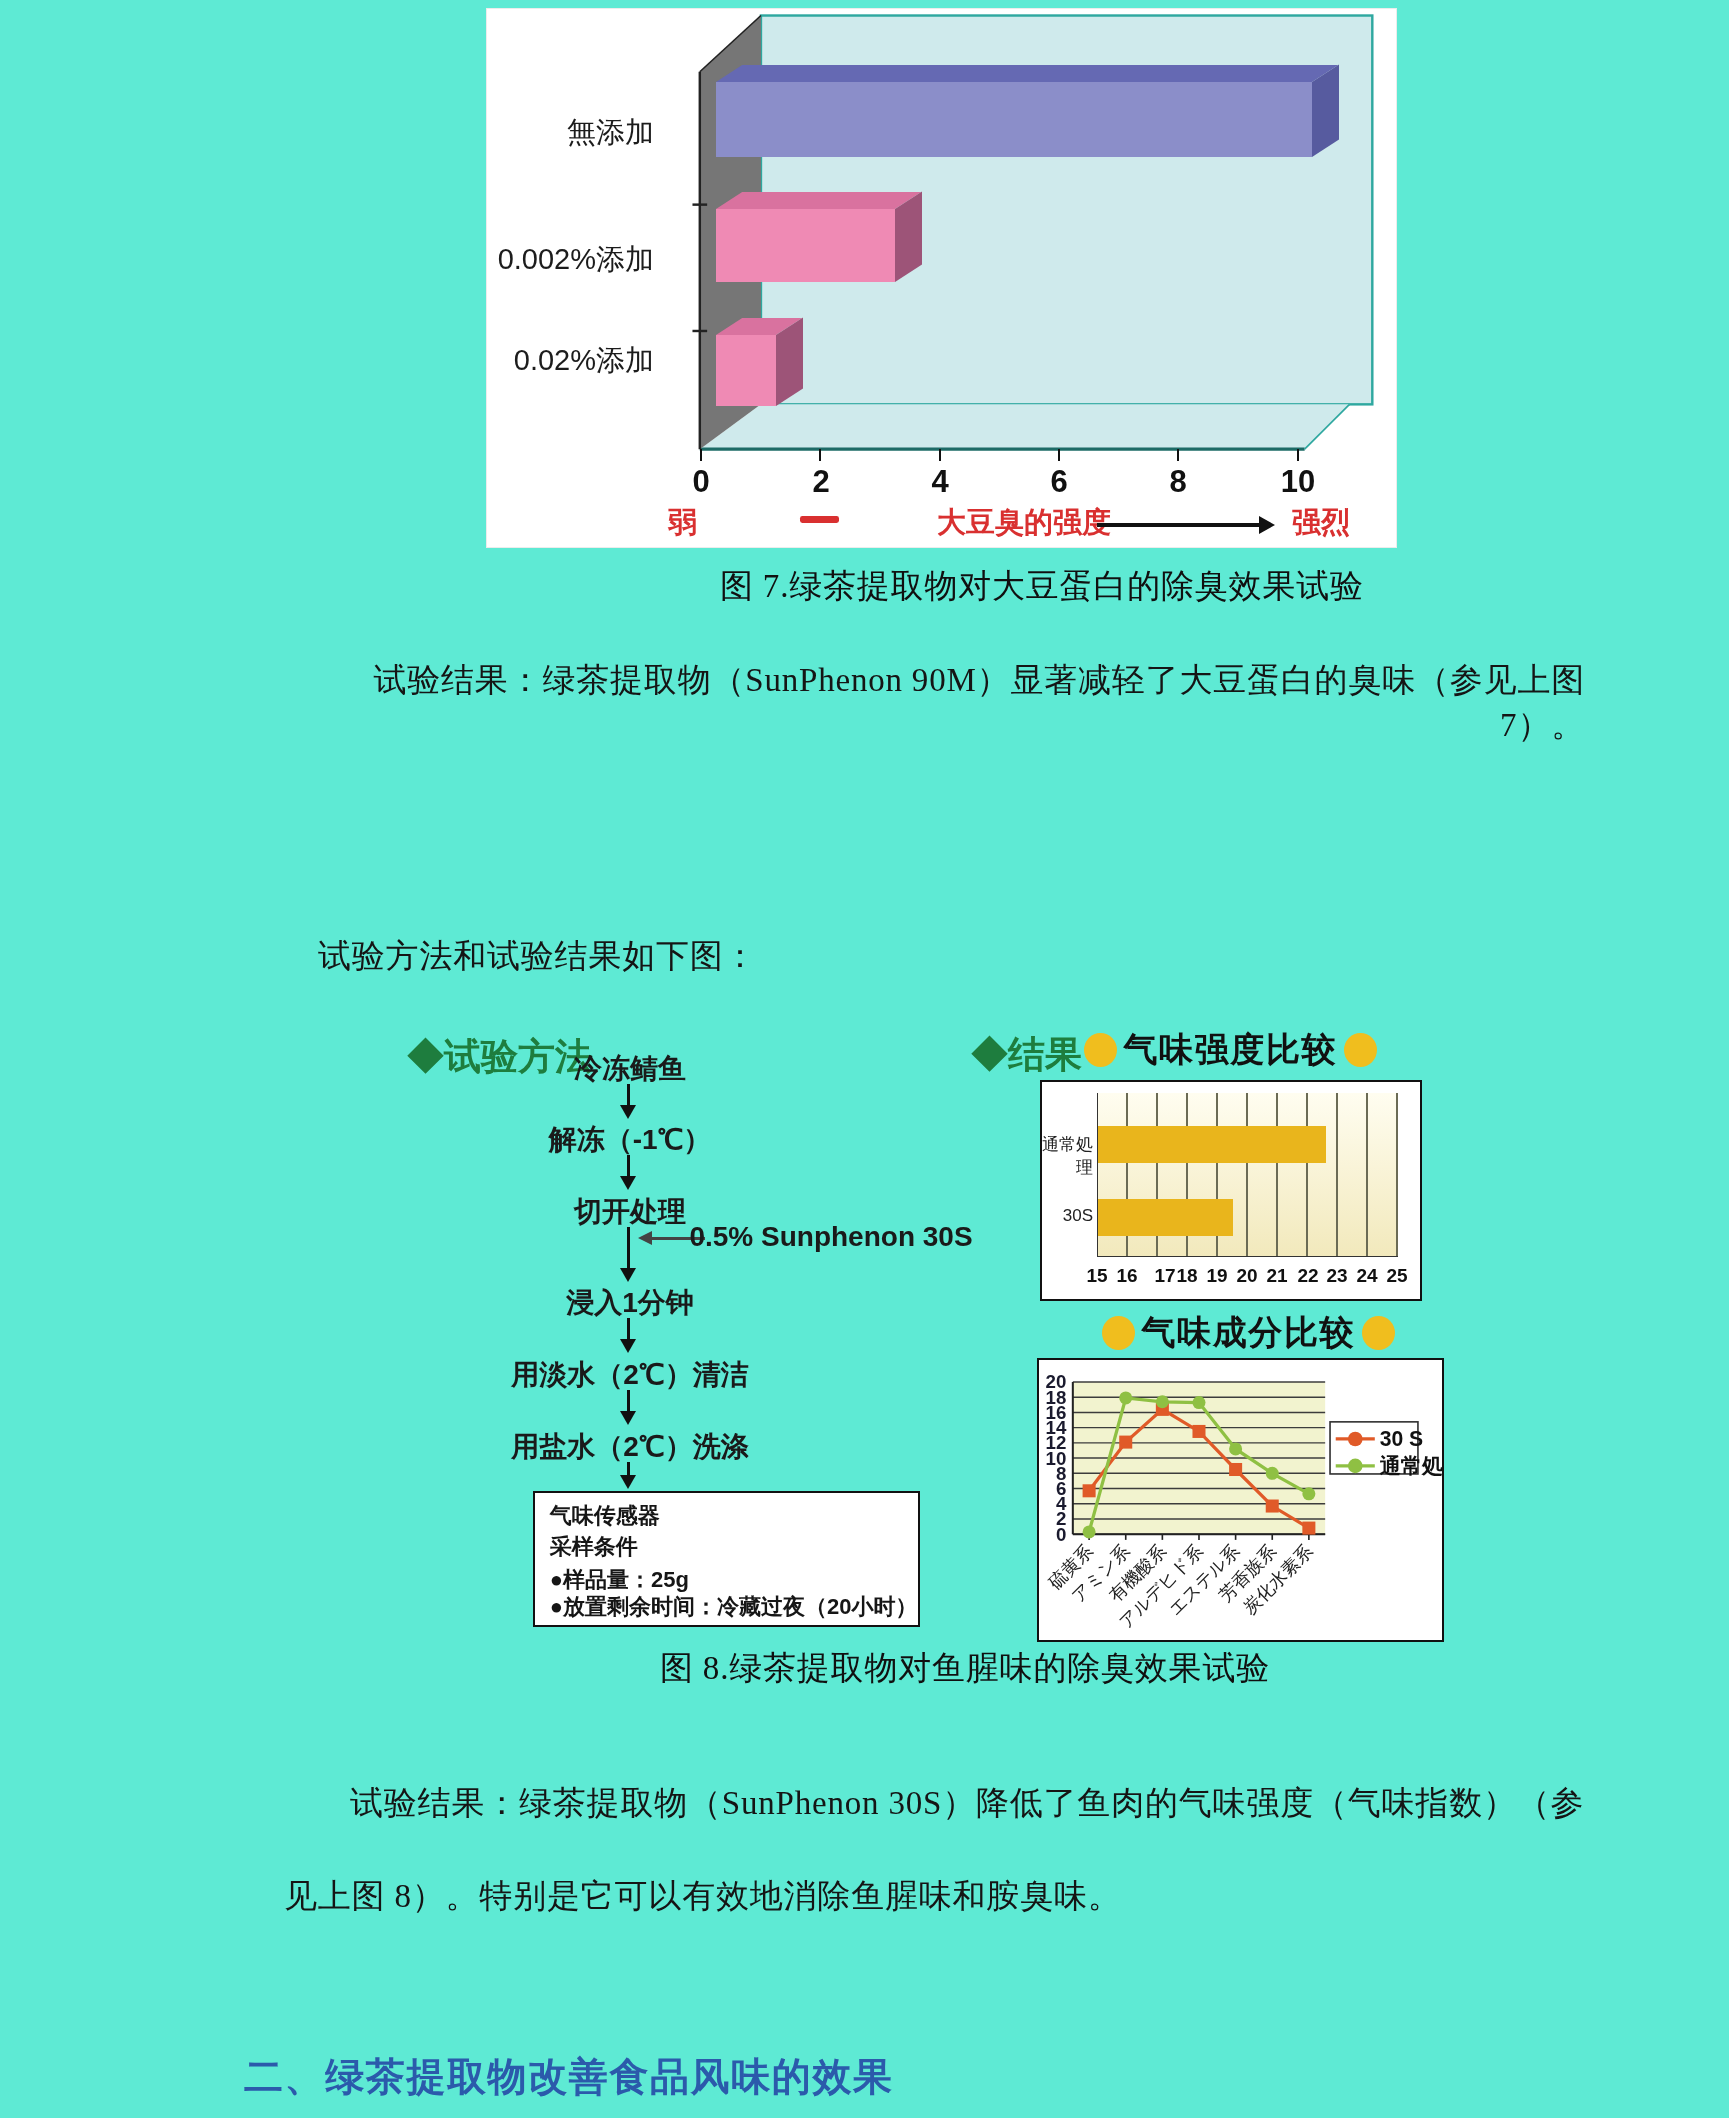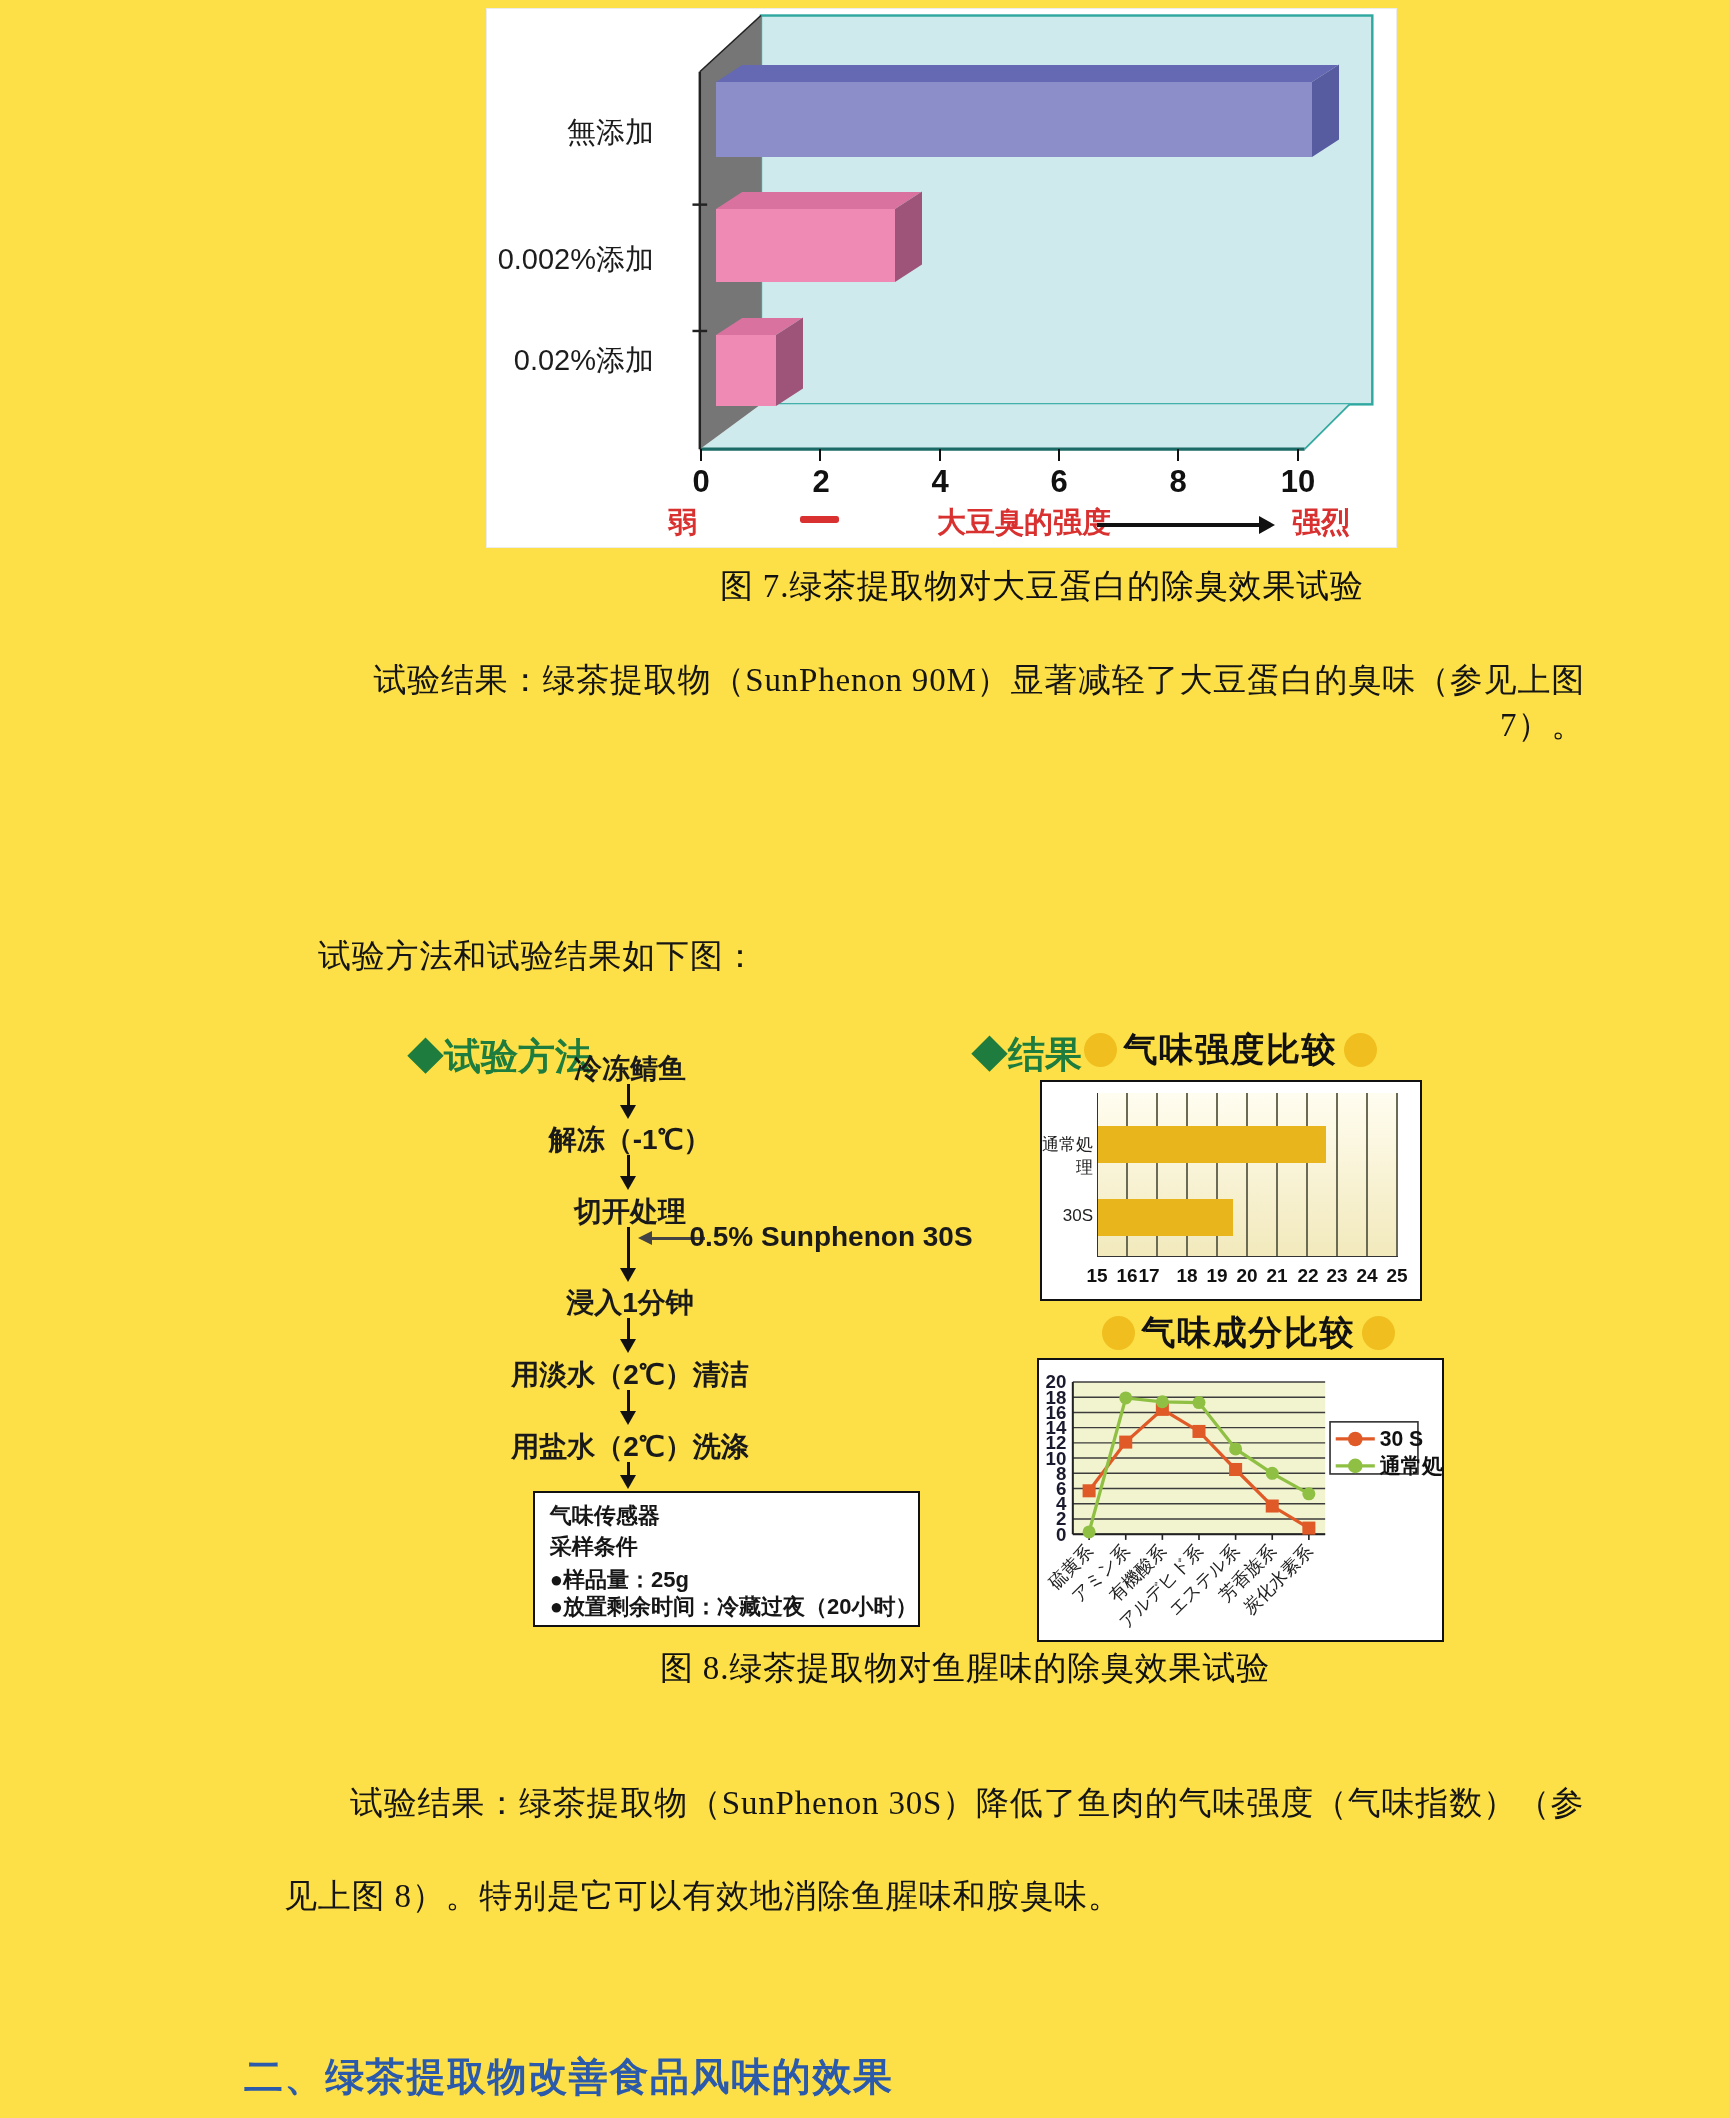--- a/index.html
+++ b/index.html
@@ -1,16 +1,16 @@
 <!DOCTYPE html>
 <html style="font-size:13px"><head>
 <meta charset="utf-8">
 <style>
   html,body{margin:0;padding:0;background:#ffffff;}
-  #page{position:relative;width:1730px;height:2119px;background:#fde047;overflow:hidden;
+  #page{position:relative;width:1730px;height:2119px;background:#5eead4;overflow:hidden;
         font-family:"Liberation Serif", serif;color:#111;}
   .abs{position:absolute;}
   
   .body-text{font-size:33px;letter-spacing:0.8px;color:#151515;text-align:right;}
   .caption{font-size:33px;color:#101010;letter-spacing:0.8px;}
   .heading-blue{font-size:39px;font-weight:bold;color:#2b5aab;letter-spacing:1.6px;}
   
   #fig7{left:486px;top:8.1px;width:909px;height:538px;border:0.8px solid #ececec;background:#fff;}
   .f7-label{left:0;width:167px;text-align:right;font-size:29px;font-weight:500;color:#1c1c1c;
             font-family:"Liberation Sans",sans-serif;}
@@ -153,21 +153,21 @@
 
   <div id="obar-box" class="abs">
     <div id="obar-plot">
         <div class="obar" style="top: 33px; width: 228px; background: rgb(233, 181, 28);"></div>
         <div class="obar" style="top: 106px; width: 135px; background: rgb(233, 181, 28);"></div>
       </div>
     <div class="obar-cat" style="top:51px">通常処理</div>
     <div class="obar-cat" style="top:124px">30S</div>
   <span class="obar-tick" style="left: 55px;">15</span>
       <span class="obar-tick" style="left: 85px;">16</span>
-      <span class="obar-tick" style="left: 107px; text-align: center;">17</span>
+      <span class="obar-tick" style="left: 123px; text-align: center;">17</span>
       <span class="obar-tick" style="left: 145px;">18</span>
       <span class="obar-tick" style="left: 175px;">19</span>
       <span class="obar-tick" style="left: 205px;">20</span>
       <span class="obar-tick" style="left: 235px;">21</span>
       <span class="obar-tick" style="left: 266px;">22</span>
       <span class="obar-tick" style="left: 295px;">23</span>
       <span class="obar-tick" style="left: 325px;">24</span>
       <span class="obar-tick" style="left: 355px;">25</span>
     </div>
 

